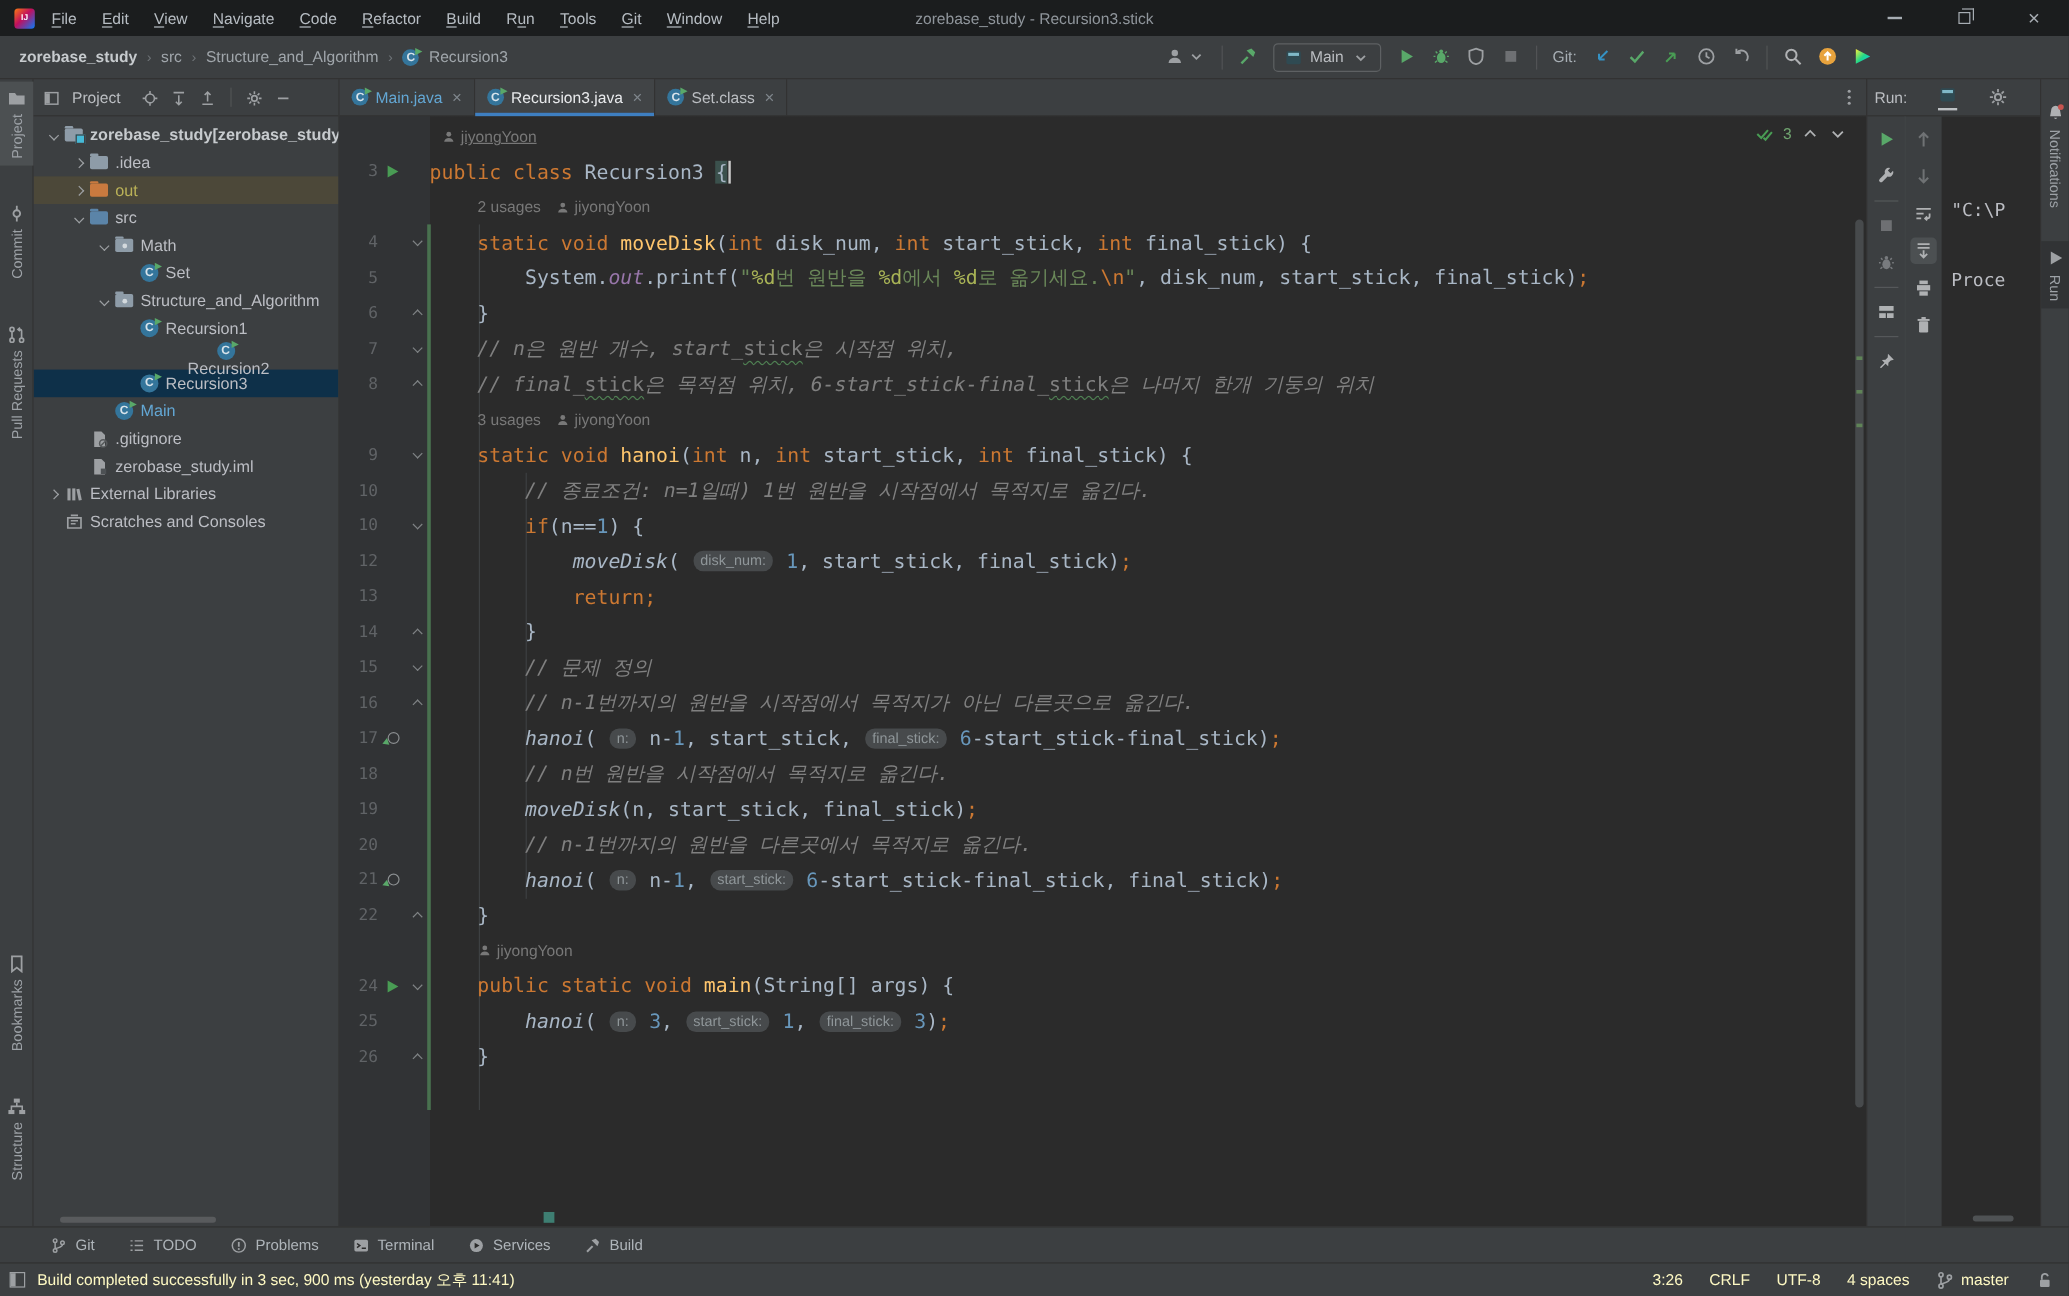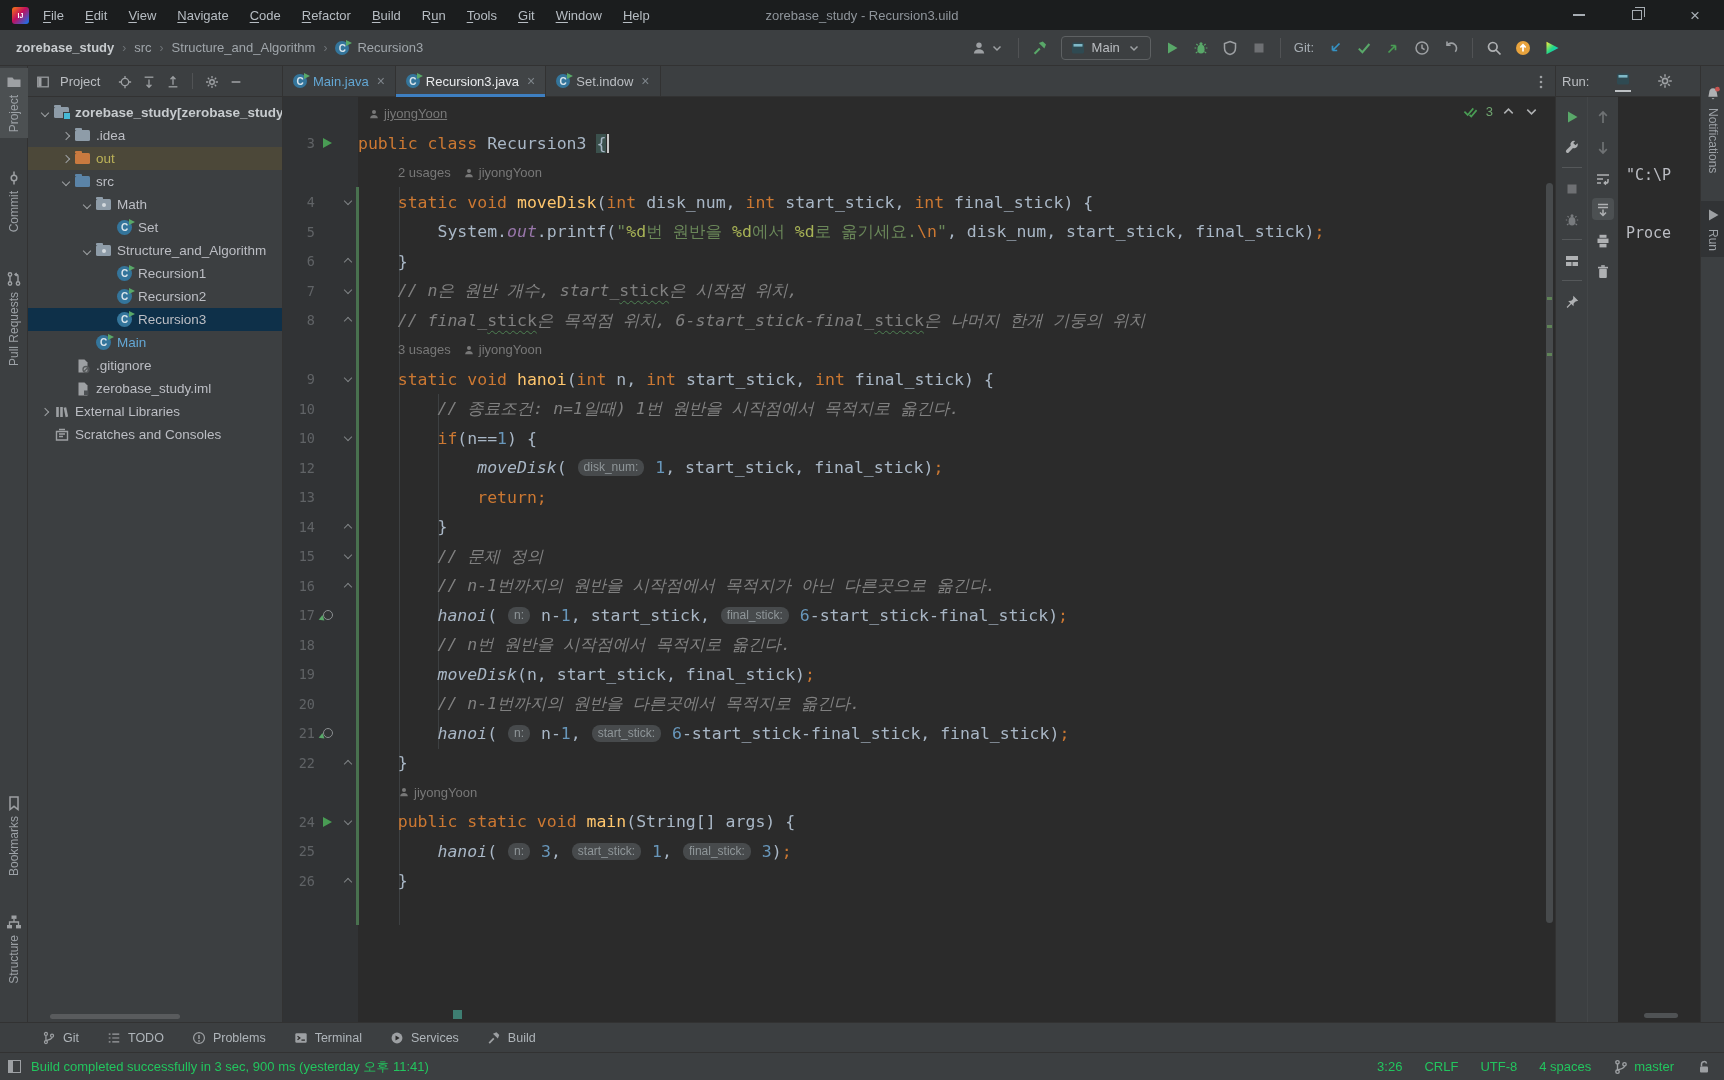--- a/index.html
+++ b/index.html
@@ -126,21 +126,21 @@
   #console-hscroll{position:absolute;left:26px;bottom:4px;width:34px;height:5px;background:#4F5254;border-radius:3px;}
   
   #rstripe{width:24px;background:#3C3F41;border-left:1px solid #323232;display:flex;flex-direction:column;align-items:center;padding-top:14px;gap:22px;}
   #rstripe .stripe-item{width:24px;padding:6px 0;gap:6px;}
   #rstripe .stripe-item.sel{background:#313335;}
   
   #btoolbar{position:absolute;left:0;top:1022px;width:1724px;height:30px;background:#3C3F41;border-top:1px solid #323232;display:flex;align-items:center;gap:28px;padding-left:42px;font-size:12.5px;color:#AFB5BA;}
   .bitem{display:flex;align-items:center;gap:7px;}
   .bitem .svgi{width:14px;height:14px;}
   
-  #statusbar{position:absolute;left:0;top:1052px;width:1724px;height:28px;background:#3C3F41;border-top:1px solid #323232;display:flex;align-items:center;font-size:13px;color:#22c55e;padding:0 12px 0 8px;}
+  #statusbar{position:absolute;left:0;top:1052px;width:1724px;height:28px;background:#3C3F41;border-top:1px solid #323232;display:flex;align-items:center;font-size:13px;color:#fef9c3;padding:0 12px 0 8px;}
   #status-msg{margin-left:10px;}
   #status-right{margin-left:auto;display:flex;align-items:center;gap:22px;}
   .sitem{display:flex;align-items:center;gap:5px;}
   .twicon{width:13px;height:13px;border:1.4px solid #9DA0A3;position:relative;}
   .twicon::before{content:"";position:absolute;left:0;top:0;bottom:0;width:4px;background:#9DA0A3;}
 </style>
 </head>
 <body>
 
 <div id="titlebar">
@@ -152,21 +152,21 @@
       <span class="menu-item"><u>N</u>avigate</span>
       <span class="menu-item"><u>C</u>ode</span>
       <span class="menu-item"><u>R</u>efactor</span>
       <span class="menu-item"><u>B</u>uild</span>
       <span class="menu-item">R<u>u</u>n</span>
       <span class="menu-item"><u>T</u>ools</span>
       <span class="menu-item"><u>G</u>it</span>
       <span class="menu-item"><u>W</u>indow</span>
       <span class="menu-item"><u>H</u>elp</span>
     </div>
-  <div id="win-title">zorebase_study - Recursion3.uild</div>
+  <div id="win-title">zorebase_study - Recursion3.stick</div>
   <div id="win-btns">
     <span class="wbtn">
         <span class="wb-min"></span>
       </span>
     <span class="wbtn">
         <span class="wb-max"></span>
       </span>
     <span class="wbtn wb-x">×</span>
   </div>
 </div>
@@ -416,21 +416,21 @@
           </span>
           <span class="tlabel">Structure_and_Algorithm</span>
         </div>
         <div class="trow" style="padding-left: 71px;">
           <span class="chv"></span>
           <span class="ticon">
             <span class="cic"></span>
           </span>
           <span class="tlabel">Recursion1</span>
         </div>
-        <div class="trow" style="padding-left: 71px;">
+        <div class="trow" style="padding-left: 71px; flex-direction: column;">
           <span class="chv"></span>
           <span class="ticon">
             <span class="cic"></span>
           </span>
           <span class="tlabel">Recursion2</span>
         </div>
         <div class="trow selected" style="padding-left: 71px;">
           <span class="chv"></span>
           <span class="ticon">
             <span class="cic"></span>
@@ -500,21 +500,21 @@
             <span class="tab-label">Main.java</span>
             <span class="tab-close">×</span>
           </div>
           <div class="tab active">
             <span class="cic"></span>
             <span class="tab-label">Recursion3.java</span>
             <span class="tab-close">×</span>
           </div>
           <div class="tab">
             <span class="cic"></span>
-            <span class="tab-label">Set.indow</span>
+            <span class="tab-label">Set.class</span>
             <span class="tab-close">×</span>
           </div>
         </span>
       <span id="tab-kebab">
           <span><svg class="svgi " viewBox="0 0 16 16">
               <circle cx="8" cy="3" r="1.3" fill="#9DA0A3"></circle>
               <circle cx="8" cy="8" r="1.3" fill="#9DA0A3"></circle>
               <circle cx="8" cy="13" r="1.3" fill="#9DA0A3"></circle>
             </svg></span>
         </span>

